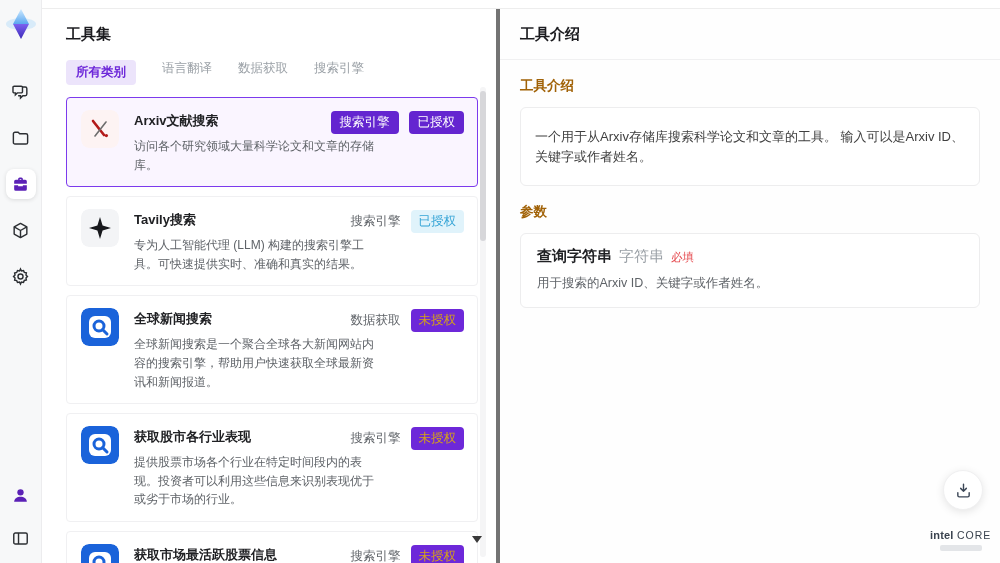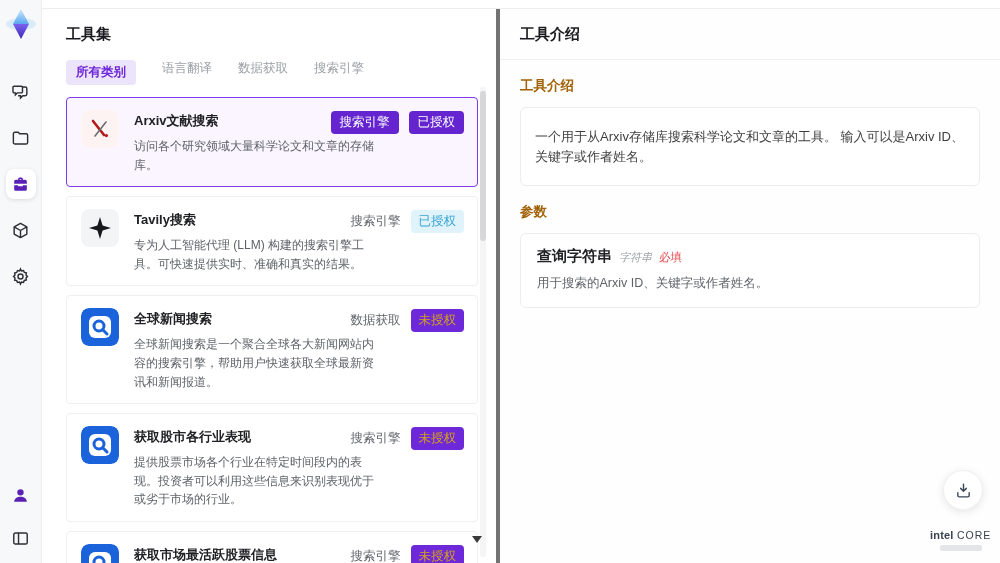--- a/index.html
+++ b/index.html
@@ -92,21 +92,21 @@
   .intro-box {
     margin-top: 12px; border: 1px solid #ededee; border-radius: 6px;
     background: #ffffff; padding: 19px 14px; font-size: 13px; color: #404040; line-height: 1.5;
   }
   .param-card {
     margin-top: 12px; border: 1px solid #ededee; border-radius: 6px;
     background: #ffffff; padding: 13px 16px 15px 16px;
   }
   .param-head { display: flex; align-items: baseline; gap: 7px; }
   .param-name { font-size: 15px; font-weight: bold; color: #202124; }
-  .param-type { font-size: 11px; color: #9aa0a6; font-style: italic; }
+  .param-type { font-size: 15px; color: #9aa0a6; }
   .param-required { font-size: 11.5px; color: #e5484d; }
   .param-desc { margin-top: 9px; font-size: 12.5px; color: #5f6368; }
 
   
   .fab {
     position: absolute; right: 17px; bottom: 53px; width: 40px; height: 40px;
     border-radius: 50%; background: #ffffff; border: 1px solid #f0f0f1;
     box-shadow: 0 2px 8px rgba(0,0,0,.10);
     display: flex; align-items: center; justify-content: center; cursor: pointer;
   }

